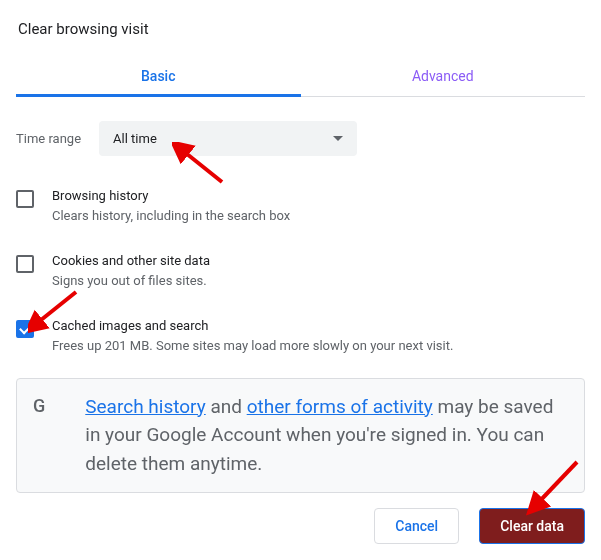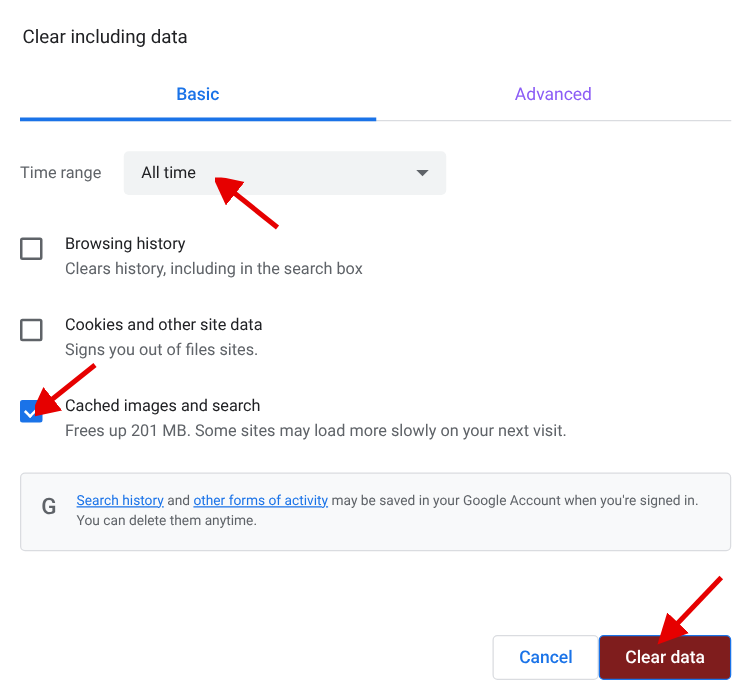--- a/index.html
+++ b/index.html
@@ -123,32 +123,33 @@
       align-items: flex-start;
     }
     .g-icon {
       font-size: 18px;
       color: #5f6368;
       font-weight: 500;
       margin-top: 2px;
     }
     .notice-text {
       color: #5f6368;
-      font-size: 11px;
+      font-size: 19px;
       line-height: 1.5;
+      margin-left: 24px;
     }
     .notice-text .link {
       color: #1a73e8;
       text-decoration: underline;
       cursor: pointer;
     }
     .buttons {
       display: flex;
       justify-content: flex-end;
-      gap: 0;
+      gap: 20px;
       padding: 16px;
       position: absolute;
       bottom: 0; right: 0;
     }
     .btn {
       padding: 9px 20px;
       border-radius: 4px;
       font-size: 14px;
       font-weight: 500;
       cursor: pointer;
@@ -166,21 +167,21 @@
     
     .arrow {
       position: absolute;
       pointer-events: none;
     }
   </style>
 </head>
 <body>
 
 <div class="dialog">
-  <div class="title">Clear including data</div>
+  <div class="title">Clear browsing visit</div>
 
   <div class="tabs">
     <div class="tab active">Basic</div>
     <div class="tab">Advanced</div>
   </div>
 
   <div class="row-time">
     <span class="time-label">Time range</span>
     <div class="select">
       <span>All time</span>

